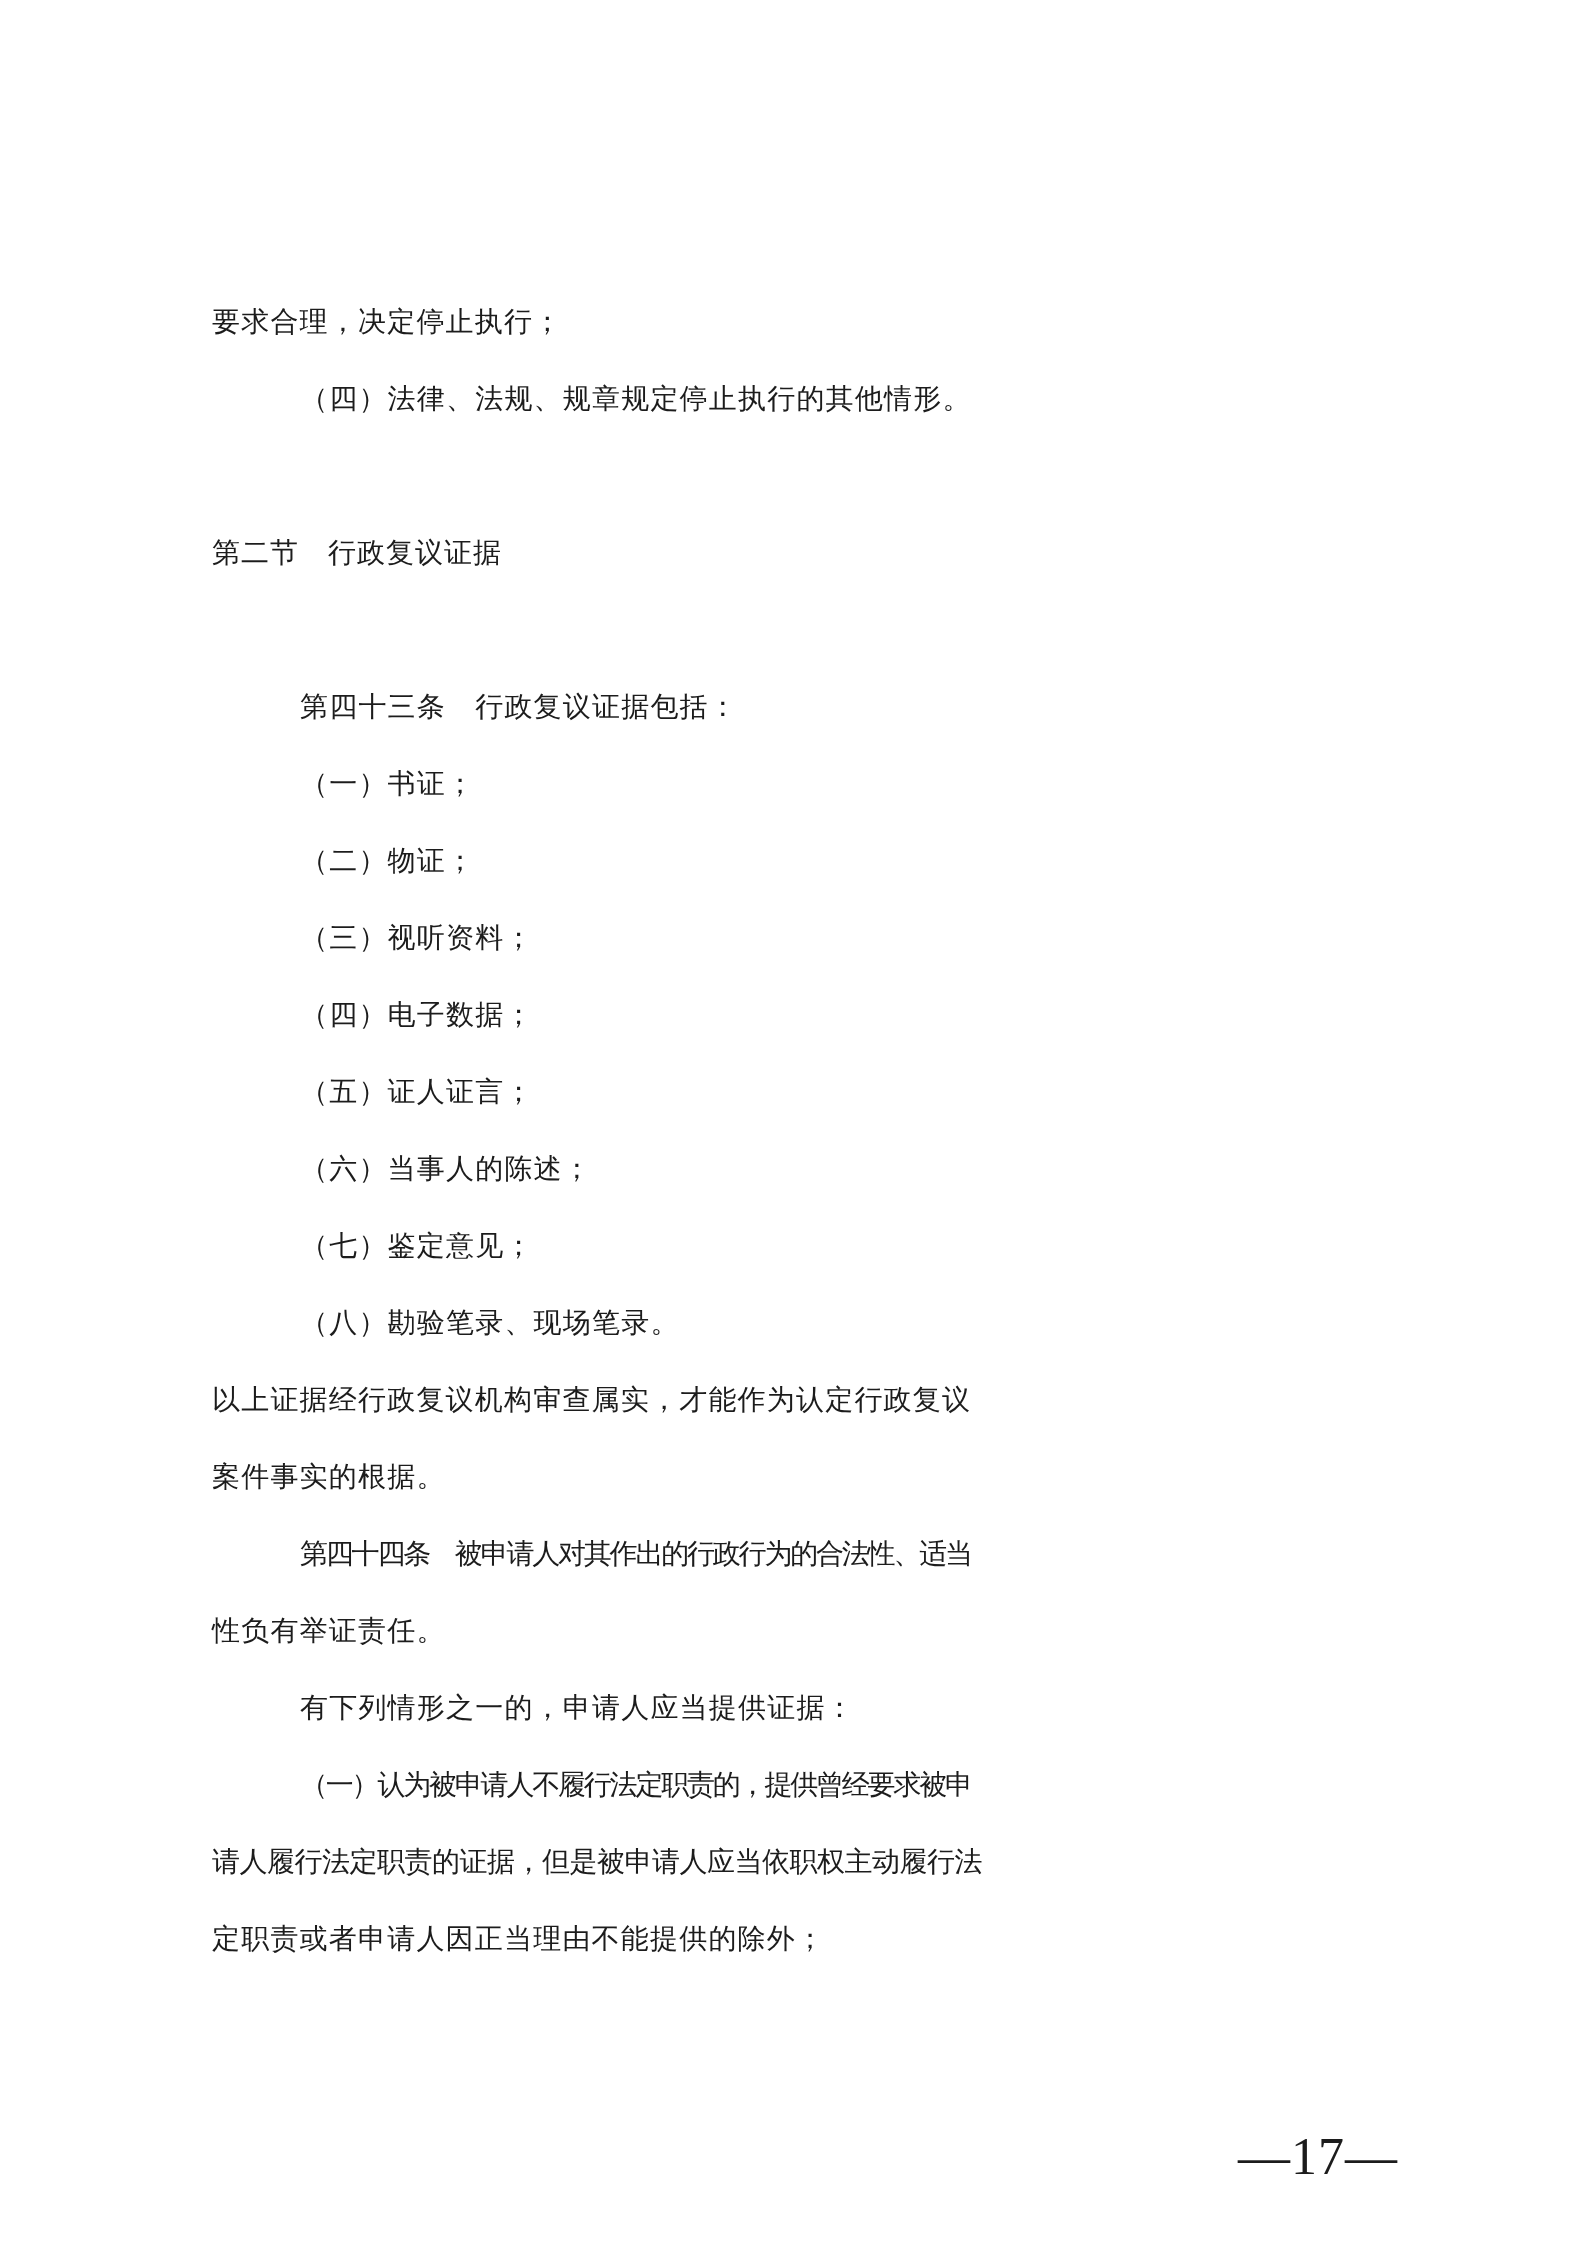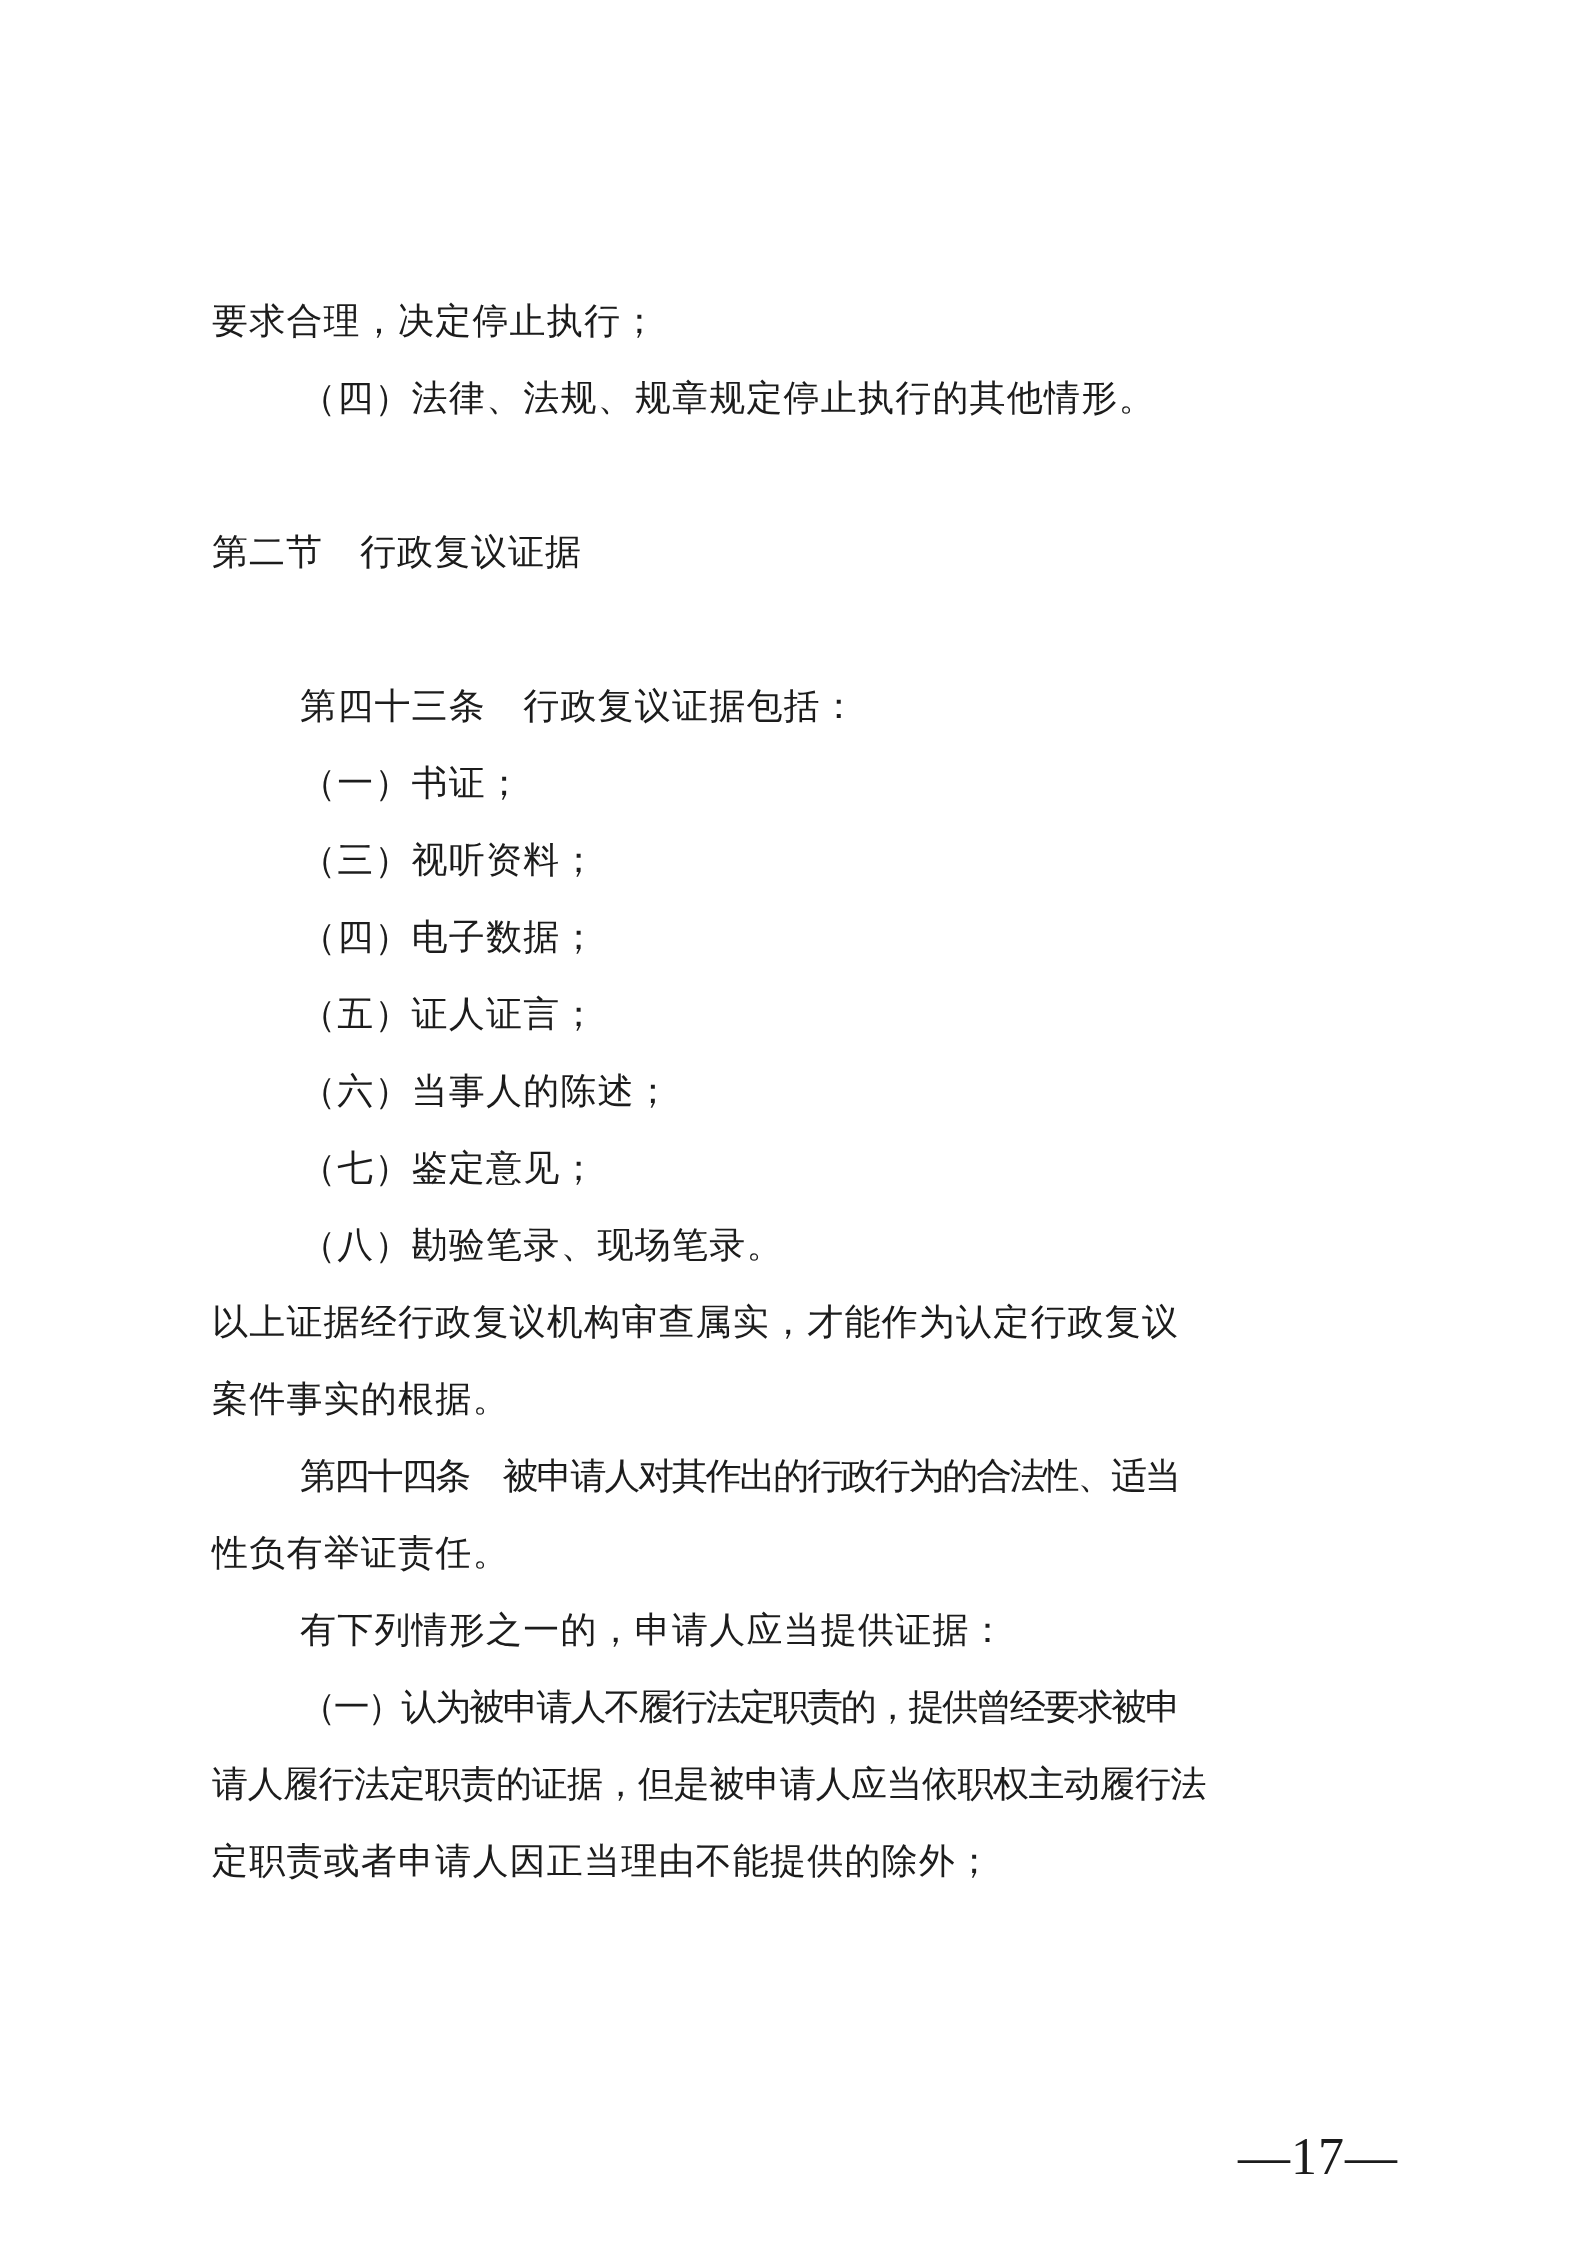--- a/index.html
+++ b/index.html
@@ -18,21 +18,21 @@
   }
   .content {
     position: absolute;
     left: 212px;
     top: 283px;
     width: 1178px;
   }
   .line {
     height: 77px;
     line-height: 77px;
-    font-size: 36px;
+    font-size: 28px;
     letter-spacing: 1.2px;
     white-space: nowrap;
   }
   .blank {
     height: 77px;
   }
   .indent {
     padding-left: 88px;
   }
   .center {
@@ -71,20 +71,21 @@
 
     <div class="blank"></div>
 
     <div class="line center">第二节　行政复议证据</div>
 
     <div class="blank"></div>
 
     <div class="line indent"><span class="art-num">第四十三条</span><span>　行政复议证据包括：</span></div>
 
     <div class="line indent">（一）书证；</div>
+    <div class="line indent">（二）物证；</div>
     <div class="line indent">（三）视听资料；</div>
     <div class="line indent">（四）电子数据；</div>
     <div class="line indent">（五）证人证言；</div>
     <div class="line indent">（六）当事人的陈述；</div>
     <div class="line indent">（七）鉴定意见；</div>
     <div class="line indent">（八）勘验笔录、现场笔录。</div>
 
     <div class="line">以上证据经行政复议机构审查属实，才能作为认定行政复议</div>
     <div class="line">案件事实的根据。</div>
 

